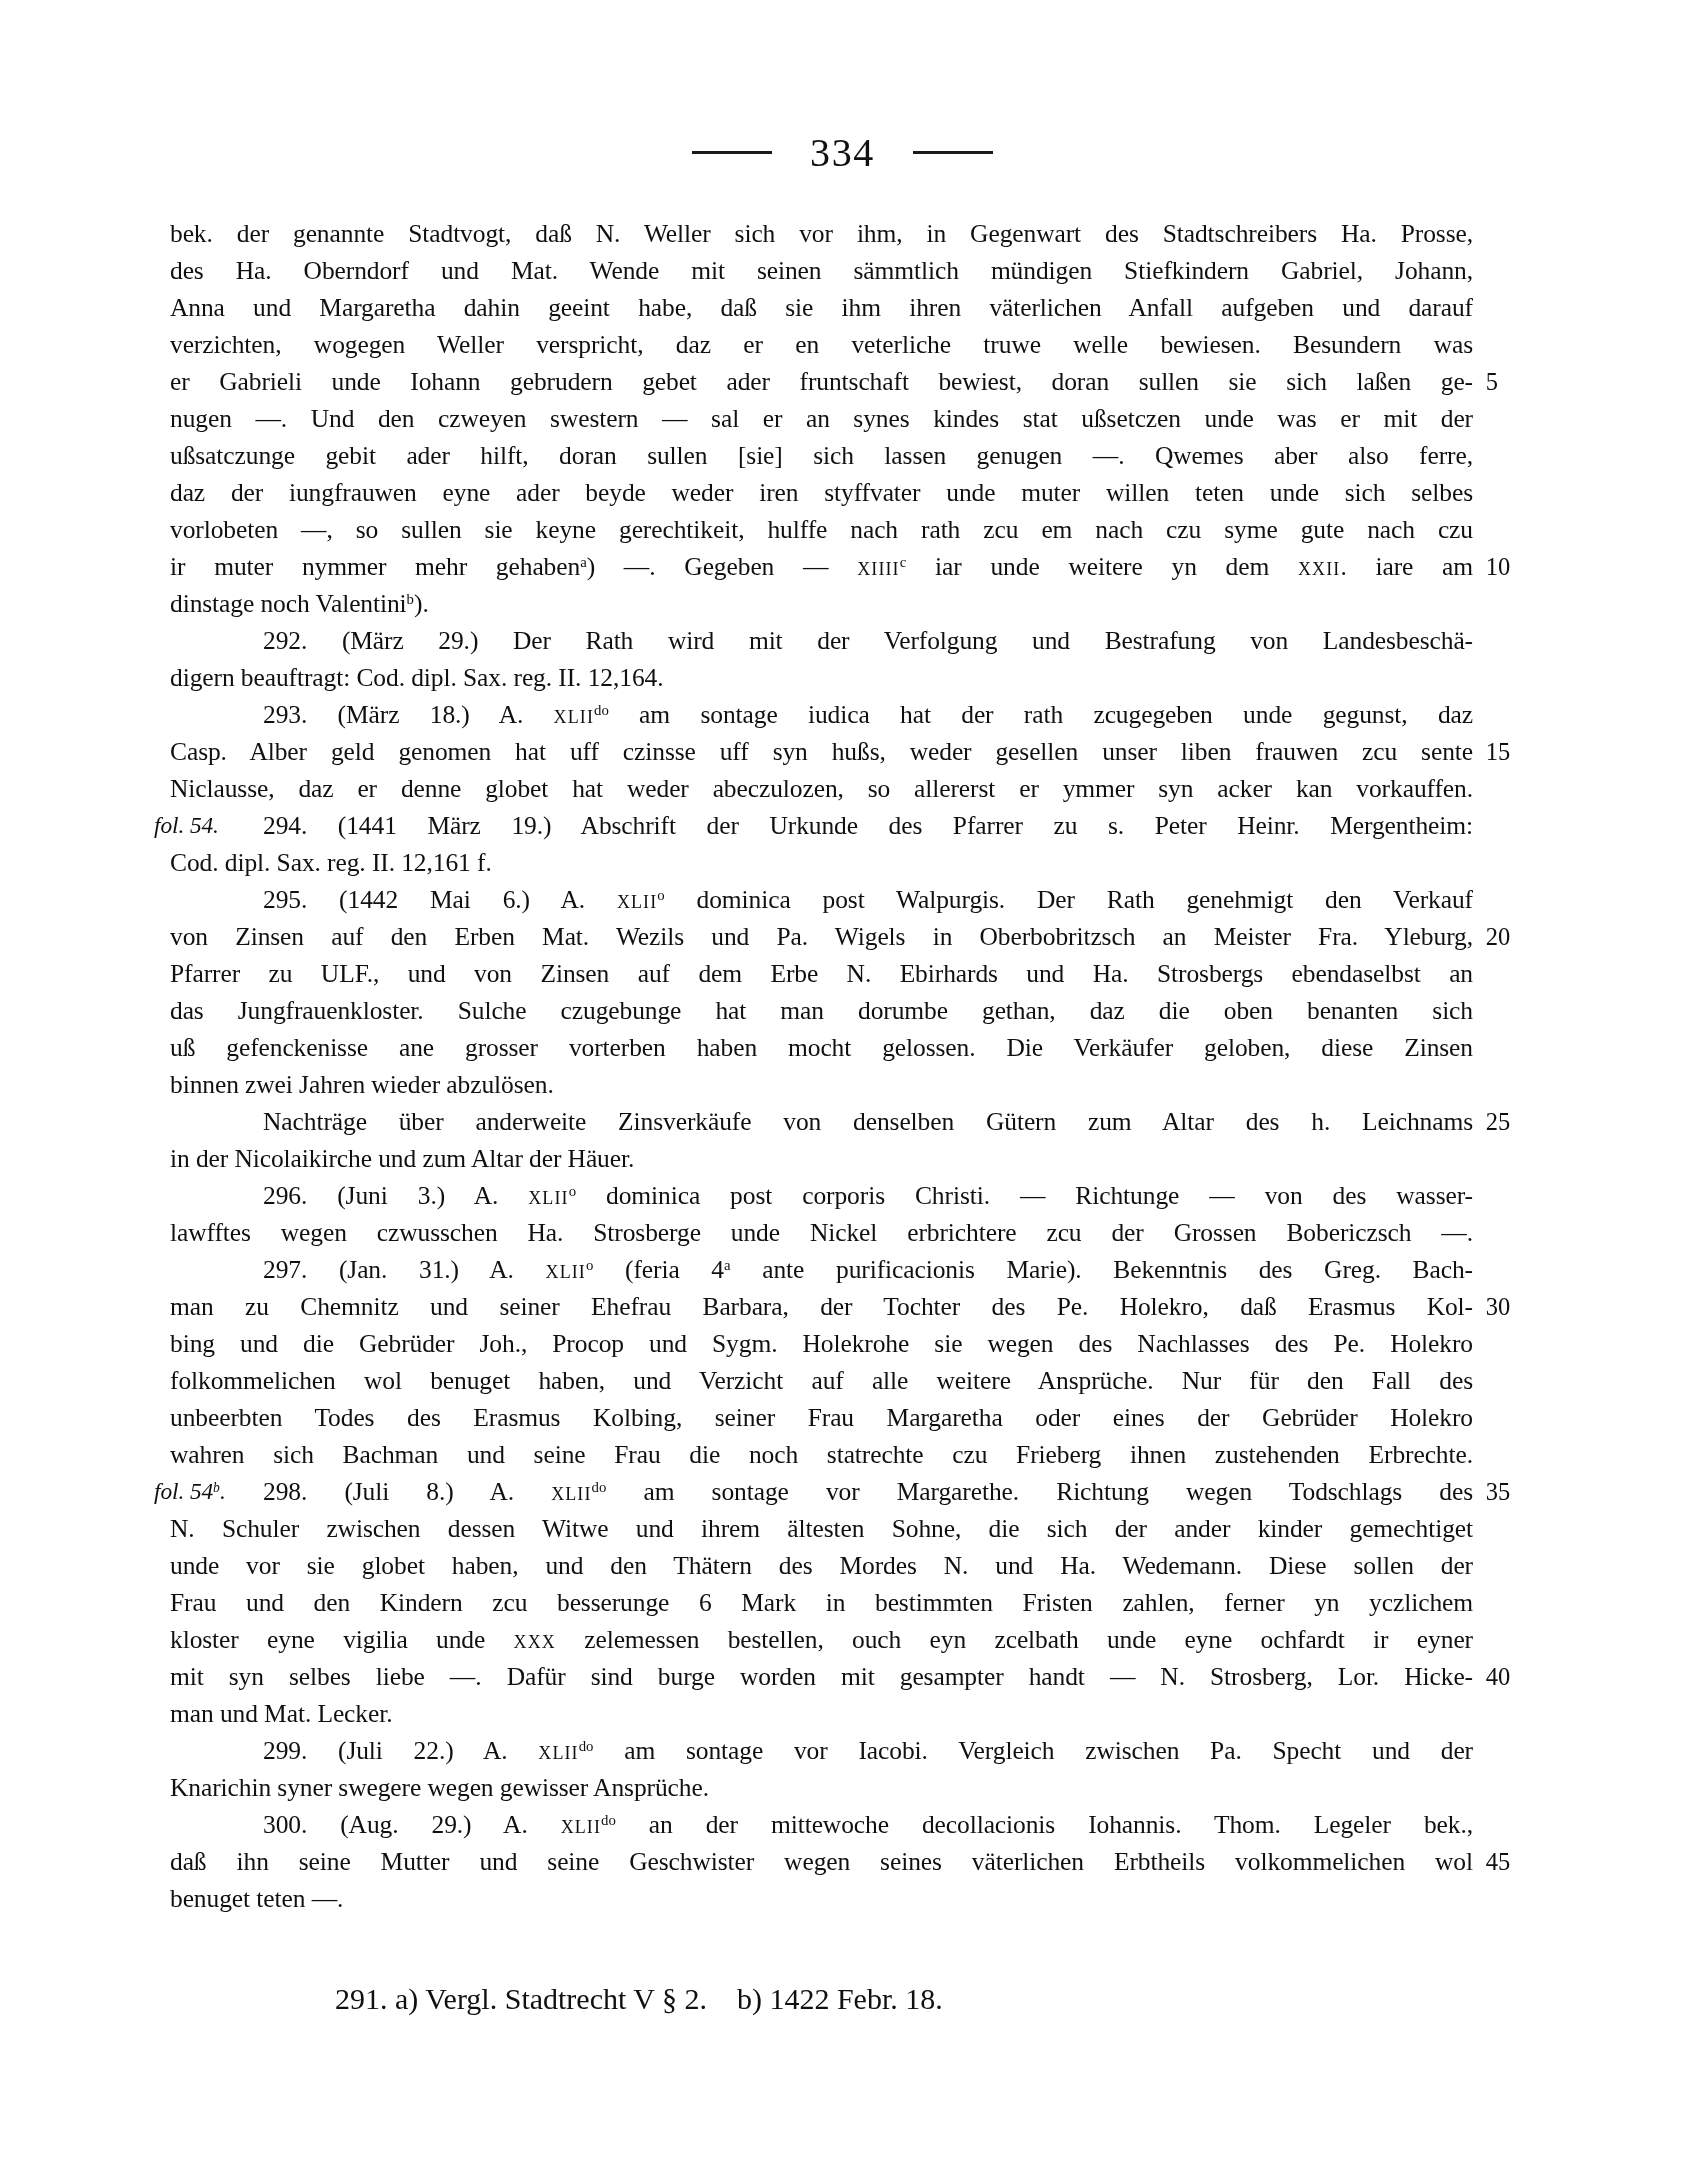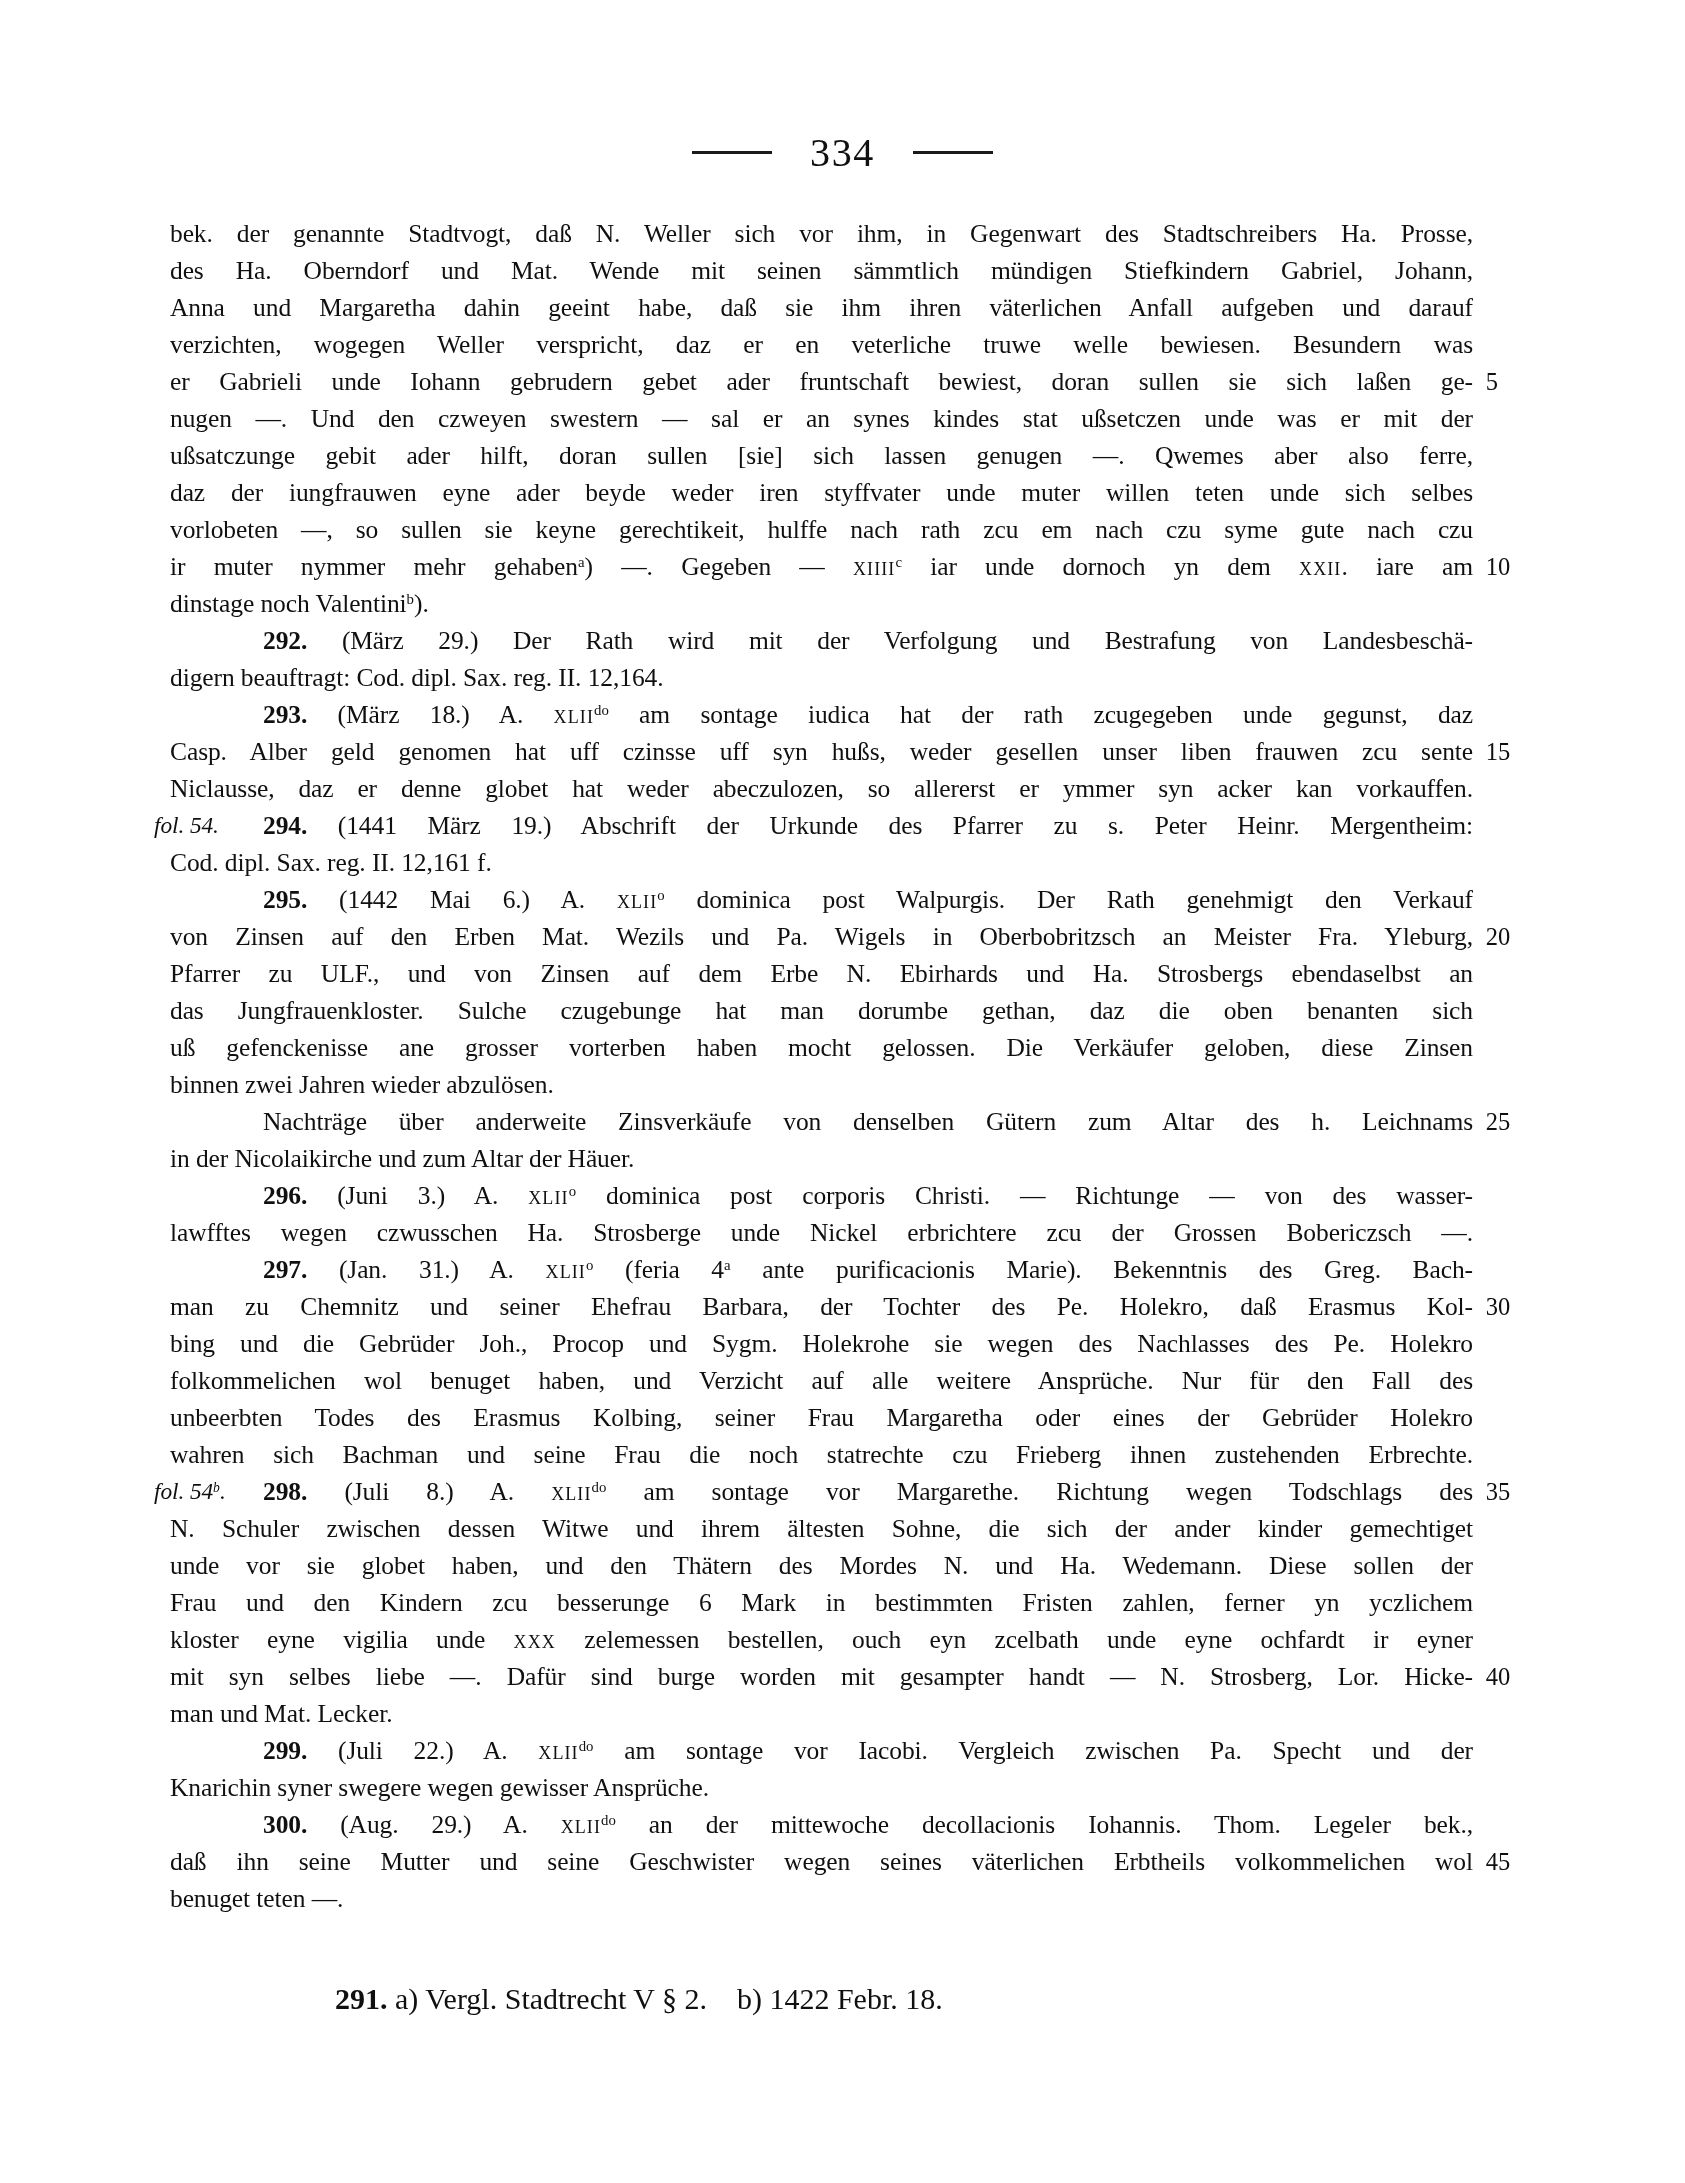--- a/index.html
+++ b/index.html
@@ -74,21 +74,21 @@
   .footnote {
     position: absolute;
     left: 335px;
     top: 1981px;
     font-size: 30px;
     line-height: 35px;
     white-space: nowrap;
   }
   .s-i { }
   .s-r { font-style: normal; }
-  .s-b { font-weight: bold; font-style: normal; }
+  .s-b { font-weight: normal; font-style: normal; }
   .s-sc { font-variant: small-caps; letter-spacing: 1.1px; font-style: normal; }
   .s-sup, .s-supi {
     font-size: 0.58em;
     vertical-align: 0.52em;
     line-height: 0;
     letter-spacing: 0;
   }
   .s-supi { font-style: italic; }
 </style>
 </head>
@@ -103,21 +103,21 @@
   <main class="textblock" id="textblock">
       <div class="line"><span class="s-i">bek. der genannte Stadtvogt, daß N. Weller sich vor ihm, in Gegenwart des Stadtschreibers Ha. Prosse,</span></div>
       <div class="line"><span class="s-i">des Ha. Oberndorf und Mat. Wende mit seinen sämmtlich mündigen Stiefkindern Gabriel, Johann,</span></div>
       <div class="line"><span class="s-i">Anna und Margaretha dahin geeint habe, daß sie ihm ihren väterlichen Anfall aufgeben und darauf</span></div>
       <div class="line"><span class="s-i">verzichten, wogegen Weller verspricht, </span><span class="s-r">daz er en veterliche truwe welle bewiesen.  Besundern was</span></div>
       <div class="line"><span class="s-r">er Gabrieli unde Iohann gebrudern gebet ader fruntschaft bewiest, doran sullen sie sich laßen ge-</span><span class="lineno">5</span></div>
       <div class="line"><span class="s-r">nugen —.  Und den czweyen swestern — sal er an synes kindes stat ußsetczen unde was er mit der</span></div>
       <div class="line"><span class="s-r">ußsatczunge gebit ader hilft, doran sullen [sie] sich lassen genugen —.  Qwemes aber also ferre,</span></div>
       <div class="line"><span class="s-r">daz der iungfrauwen eyne ader beyde weder iren styffvater unde muter willen teten unde sich selbes</span></div>
       <div class="line"><span class="s-r">vorlobeten —, so sullen sie keyne gerechtikeit, hulffe nach rath zcu em nach czu syme gute nach czu</span></div>
-      <div class="line"><span class="s-r">ir muter nymmer mehr gehaben</span><span class="s-sup">a</span><span class="s-r">) —.  Gegeben — </span><span class="s-sc">xiiii</span><span class="s-sup">c</span><span class="s-r"> iar unde dornoch yn dem </span><span class="s-sc">xxii</span><span class="s-r">. iare am</span><span class="lineno">10</span></div>
+      <div class="line"><span class="s-r">ir muter nymmer mehr gehaben</span><span class="s-sup">a</span><span class="s-r">) —.  Gegeben — </span><span class="s-sc">xiiii</span><span class="s-sup">c</span><span class="s-r"> iar unde weitere yn dem </span><span class="s-sc">xxii</span><span class="s-r">. iare am</span><span class="lineno">10</span></div>
       <div class="line left"><span class="s-r">dinstage noch Valentini</span><span class="s-sup">b</span><span class="s-r">).</span></div>
       <div class="line indent"><span class="s-b">292.</span><span class="s-i"> (März 29.)  Der Rath wird mit der Verfolgung und Bestrafung von Landesbeschä-</span></div>
       <div class="line left"><span class="s-i">digern beauftragt: Cod. dipl. Sax. reg. II. 12,164.</span></div>
       <div class="line indent"><span class="s-b">293.</span><span class="s-i"> (März 18.)  </span><span class="s-r">A. </span><span class="s-sc">xlii</span><span class="s-sup">do</span><span class="s-r"> am sontage iudica hat der rath zcugegeben unde gegunst, daz</span></div>
       <div class="line"><span class="s-r">Casp. Alber geld genomen hat uff czinsse uff syn hußs, weder gesellen unser liben frauwen zcu sente</span><span class="lineno">15</span></div>
       <div class="line"><span class="s-r">Niclausse, daz er denne globet hat weder abeczulozen, so allererst er ymmer syn acker kan vorkauffen.</span></div>
       <div class="line indent"><span class="folio"><span class="s-i">fol. 54.</span></span><span class="s-b">294.</span><span class="s-i"> (1441 März 19.)  Abschrift der Urkunde des Pfarrer zu s. Peter Heinr. Mergentheim:</span></div>
       <div class="line left"><span class="s-i">Cod. dipl. Sax. reg. II. 12,161 f.</span></div>
       <div class="line indent"><span class="s-b">295.</span><span class="s-i"> (1442 Mai 6.)  </span><span class="s-r">A. </span><span class="s-sc">xlii</span><span class="s-sup">o</span><span class="s-r"> dominica post Walpurgis.  </span><span class="s-i">Der Rath genehmigt den Verkauf</span></div>
       <div class="line"><span class="s-i">von Zinsen auf den Erben Mat. Wezils und Pa. Wigels in Oberbobritzsch an Meister Fra. Yleburg,</span><span class="lineno">20</span></div>

